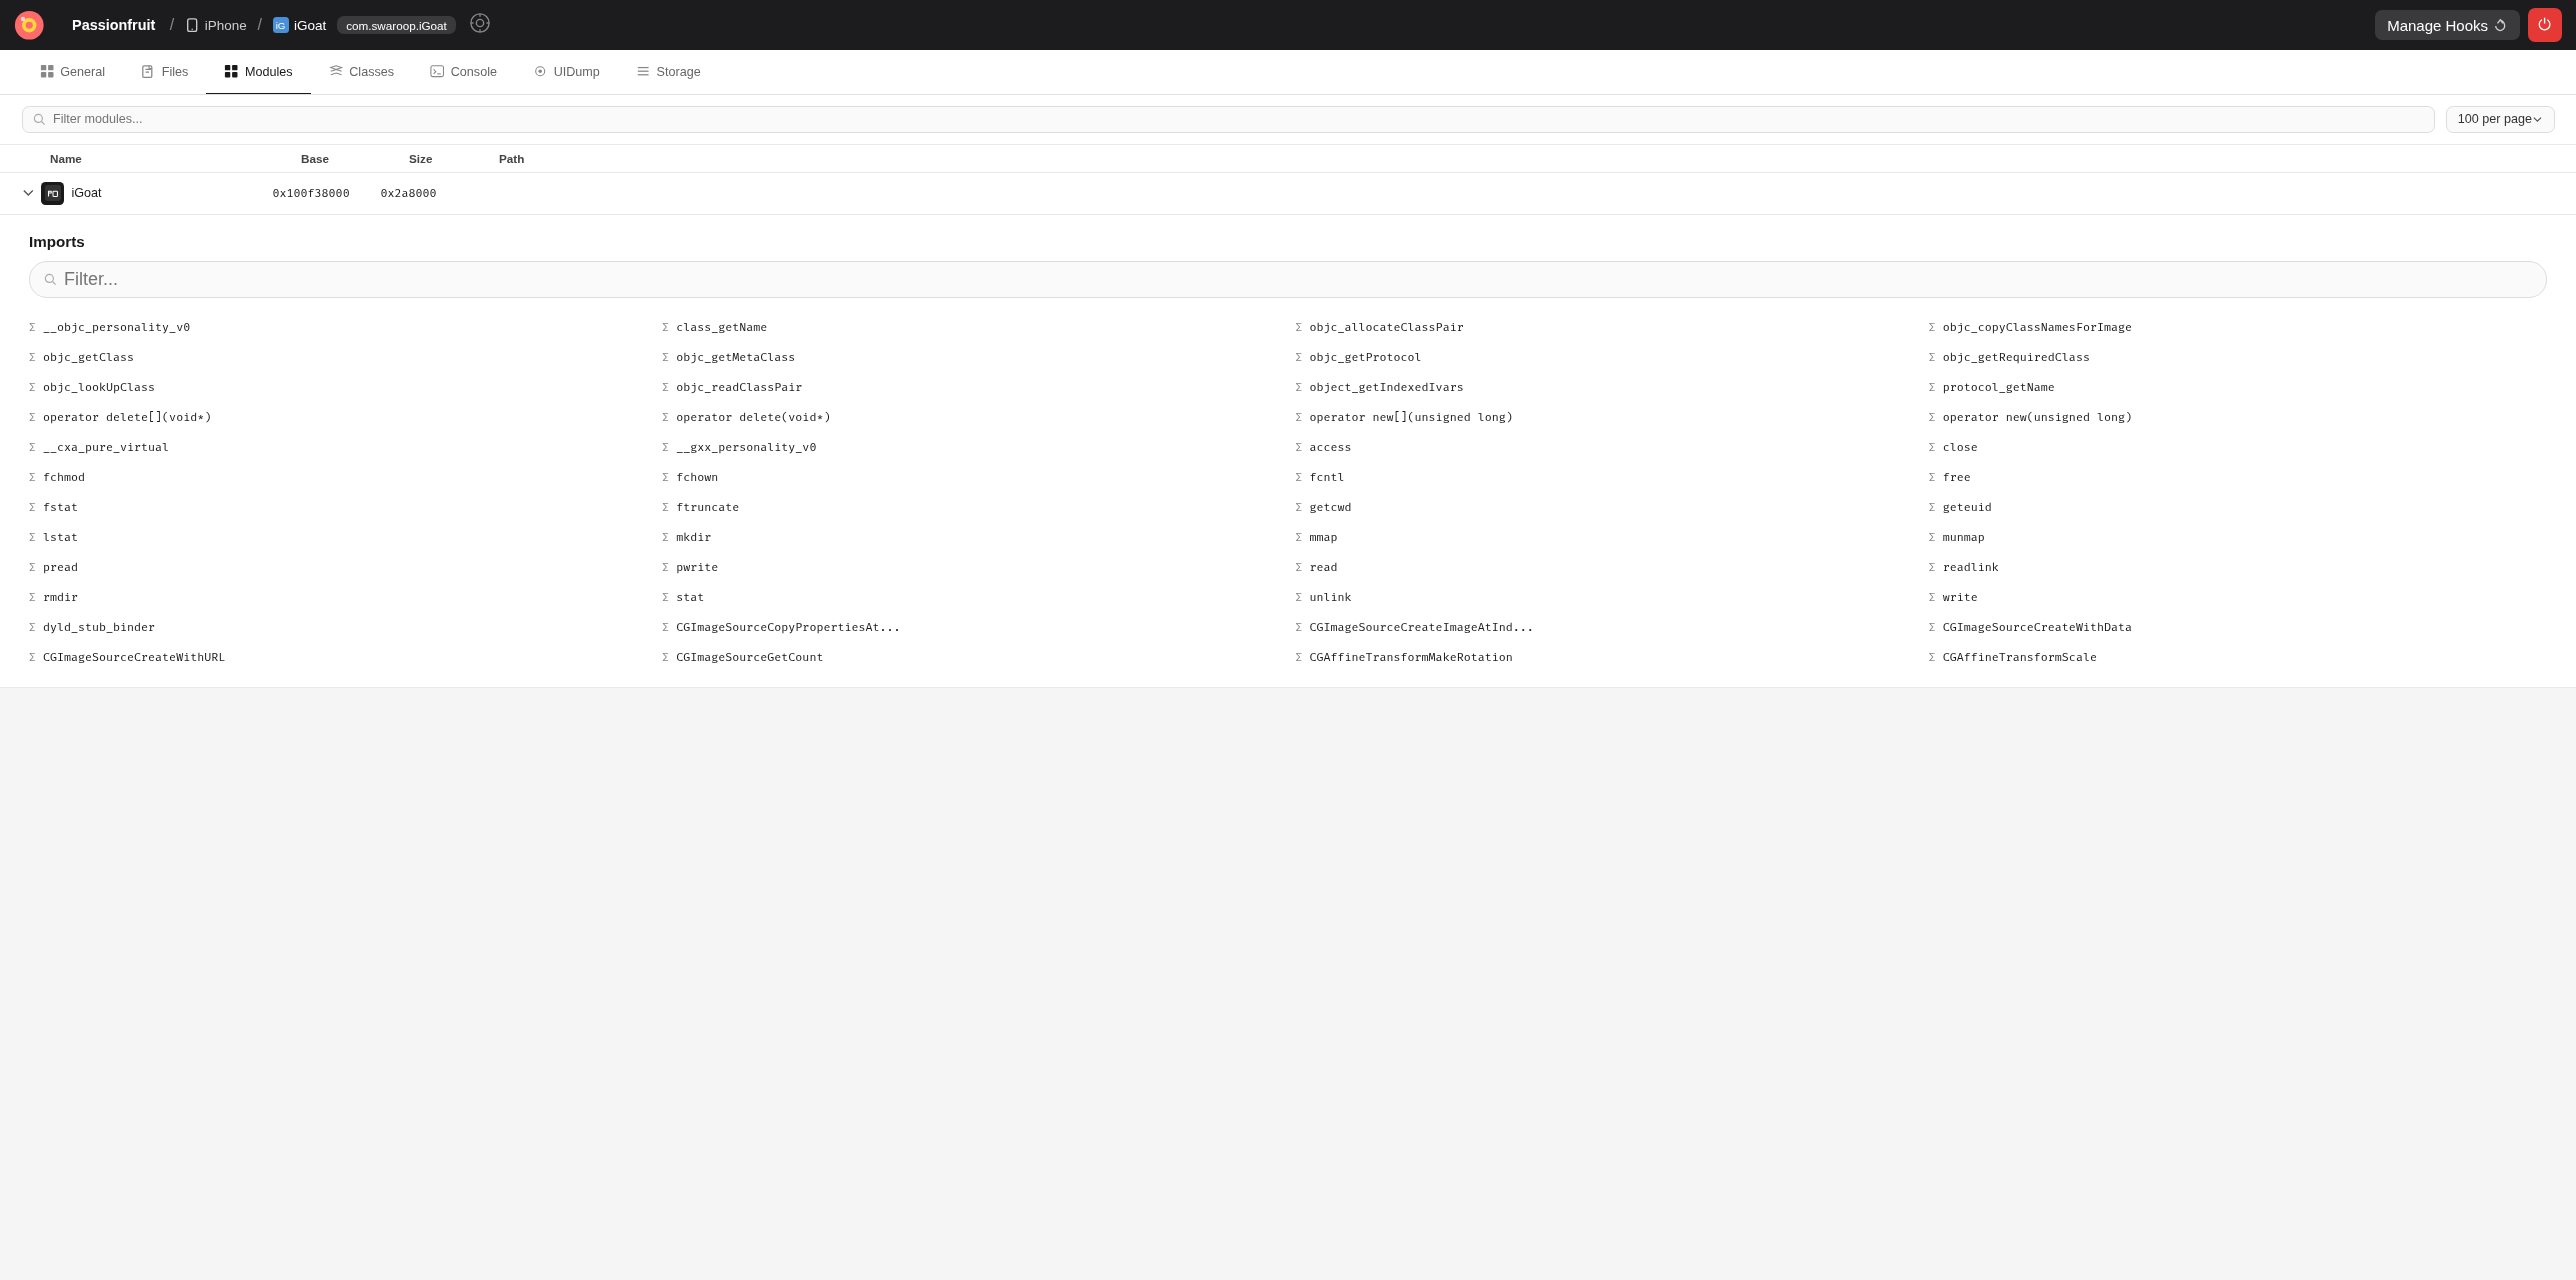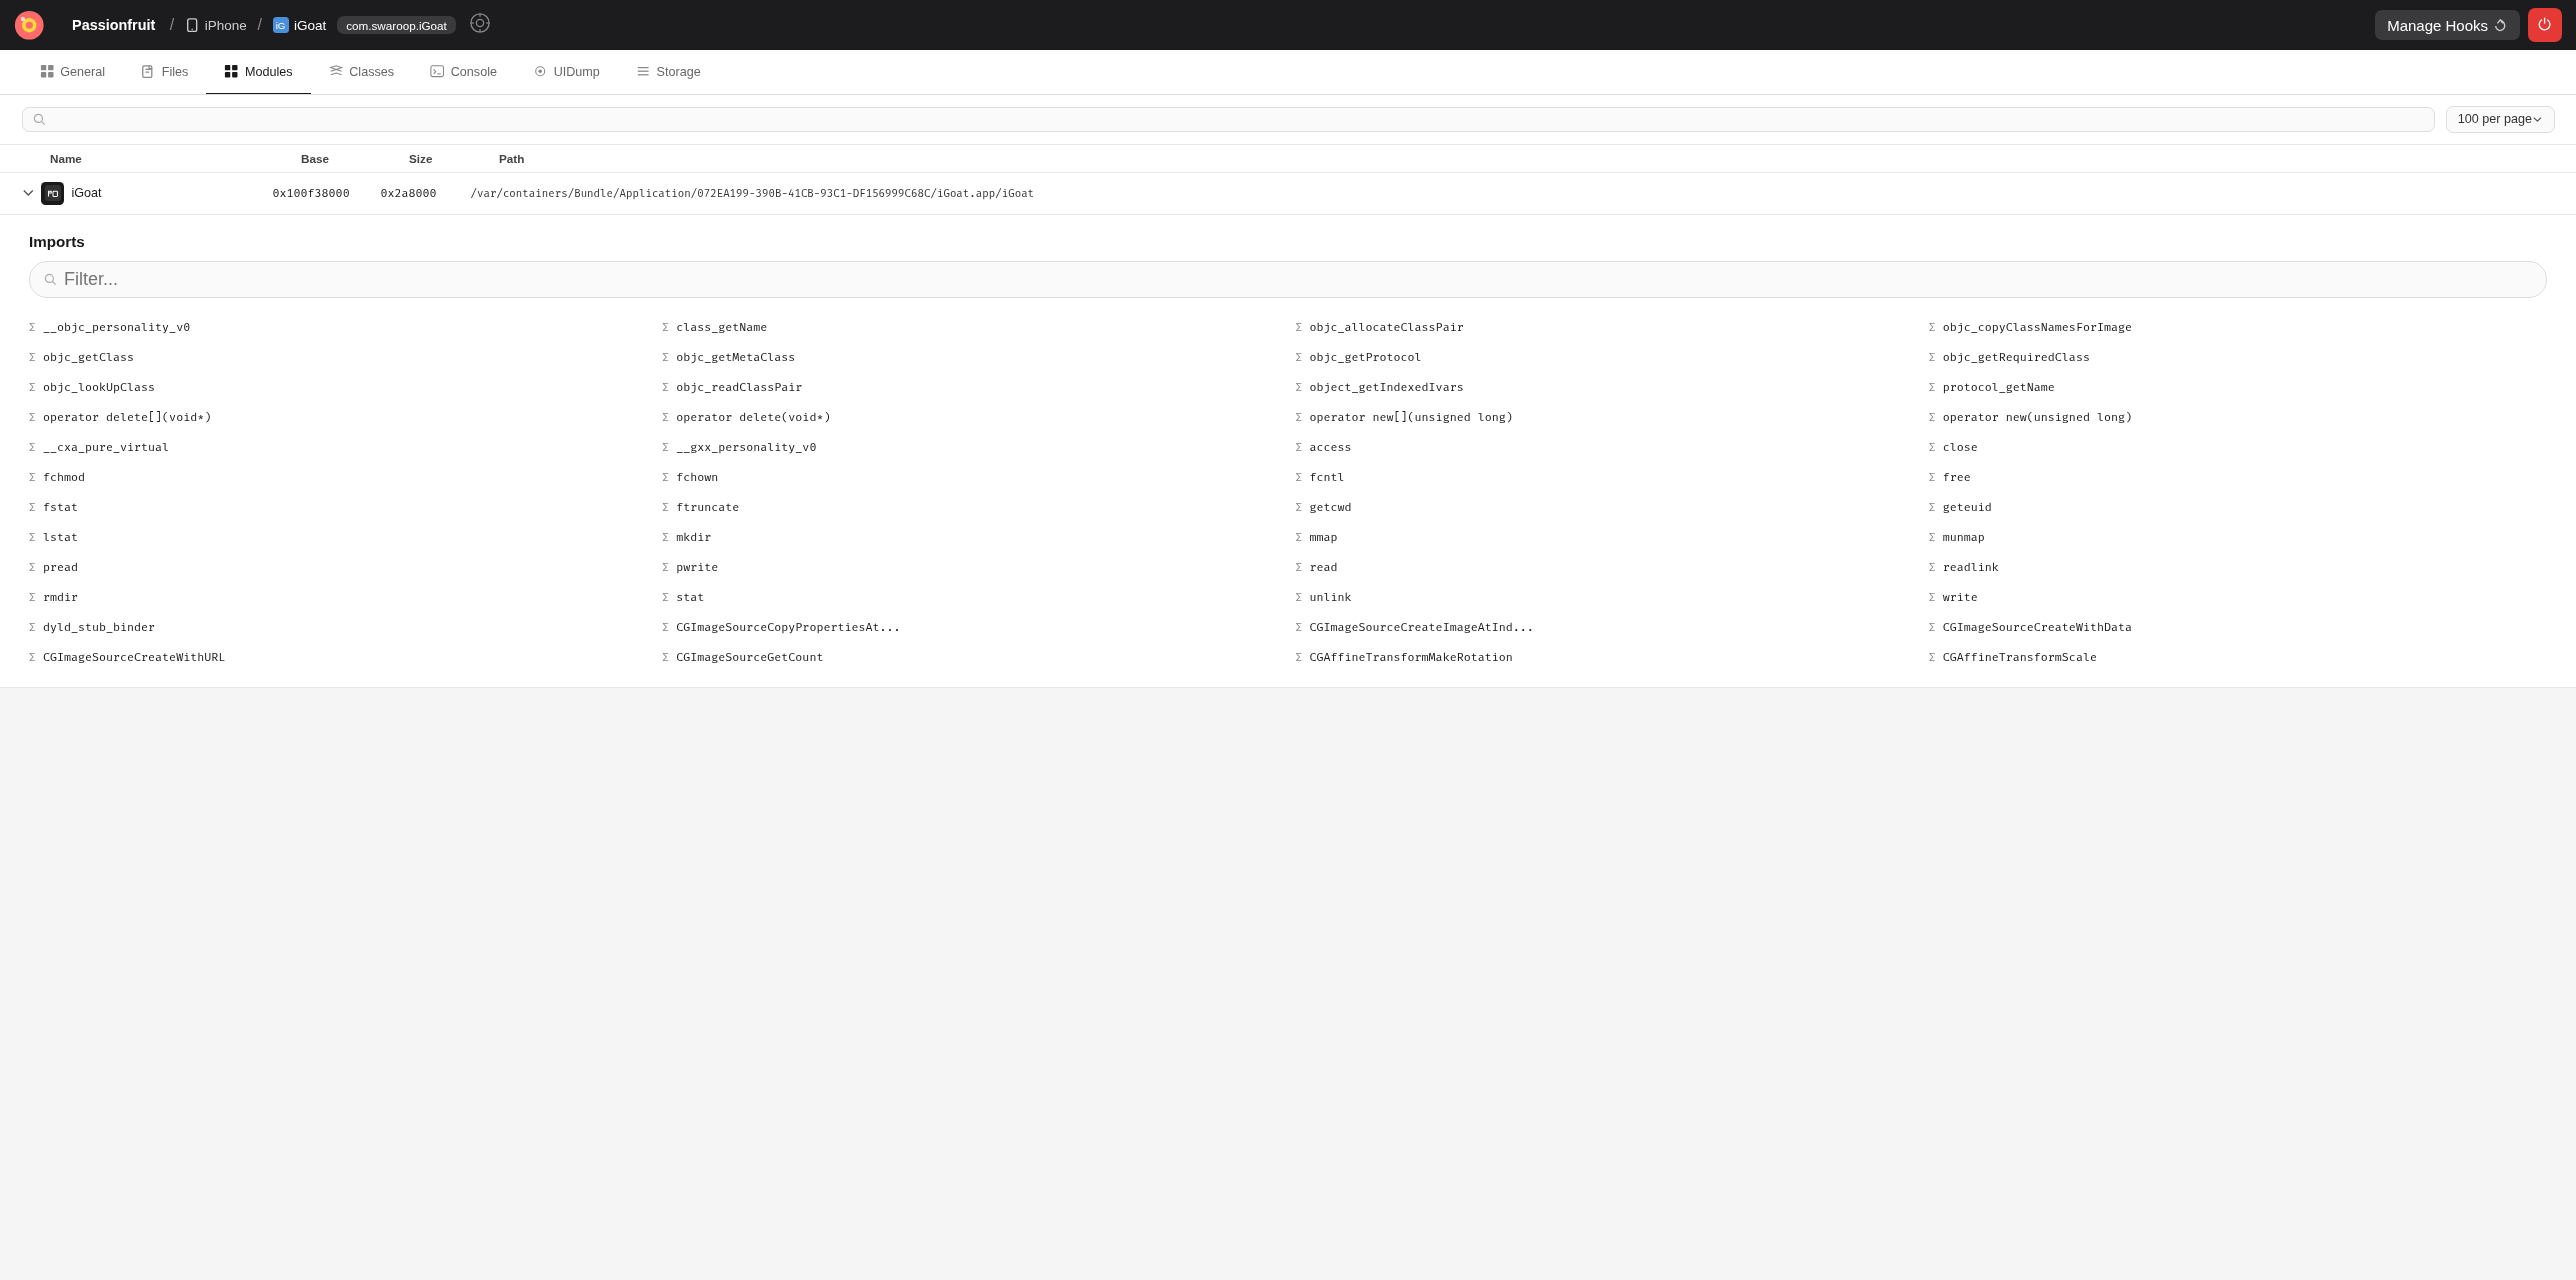--- a/index.html
+++ b/index.html
@@ -383,20 +383,21 @@
     <span>Storage</span>
   </div>
 </div>
 
 <div class="filter-row">
   <div class="filter-input-wrap">
     <svg width="12.6" height="12.6" viewBox="0 0 14 14">
       <circle cx="6" cy="6" r="4.5" stroke="#aaa" stroke-width="1.3" fill="none"></circle>
       <line x1="9.5" y1="9.5" x2="13" y2="13" stroke="#aaa" stroke-width="1.3"></line>
     </svg>
+    <input type="text" placeholder="Filter modules..." style="">
   </div>
   <div class="per-page-select">
     <span>100 per page</span>
     <svg width="10.8" height="10.8" viewBox="0 0 12 12">
       <path d="M2 4 L6 8 L10 4" stroke="#555" stroke-width="1.4" fill="none"></path>
     </svg>
   </div>
 </div>
 
 <div class="table-header">
@@ -415,21 +416,20 @@
       <svg width="16" height="16" viewBox="0 0 18 18">
         <rect width="18" height="18" rx="3" fill="#333"></rect>
         <path d="M4 13 L4 7 L7 7 L7 9 L4 9" stroke="#fff" stroke-width="1.2" fill="none"></path>
         <rect x="9" y="7" width="5" height="6" rx="1" stroke="#fff" stroke-width="1.2" fill="none"></rect>
       </svg>
     </div>
     <span class="module-name-text">iGoat</span>
   </div>
   <span class="mono">0x100f38000</span>
   <span class="mono">0x2a8000</span>
-  <span class="path-text">/var/containers/Bundle/Application/072EA199-390B-41CB-93C1-DF156999C68C/iGoat.app/iGoat</span>
 </div>
 
 <div class="imports-section">
   <div class="imports-header">Imports</div>
 
   <div class="imports-filter-wrap">
     <svg width="12.6" height="12.6" viewBox="0 0 14 14">
       <circle cx="6" cy="6" r="4.5" stroke="#aaa" stroke-width="1.3" fill="none"></circle>
       <line x1="9.5" y1="9.5" x2="13" y2="13" stroke="#aaa" stroke-width="1.3"></line>
     </svg>

